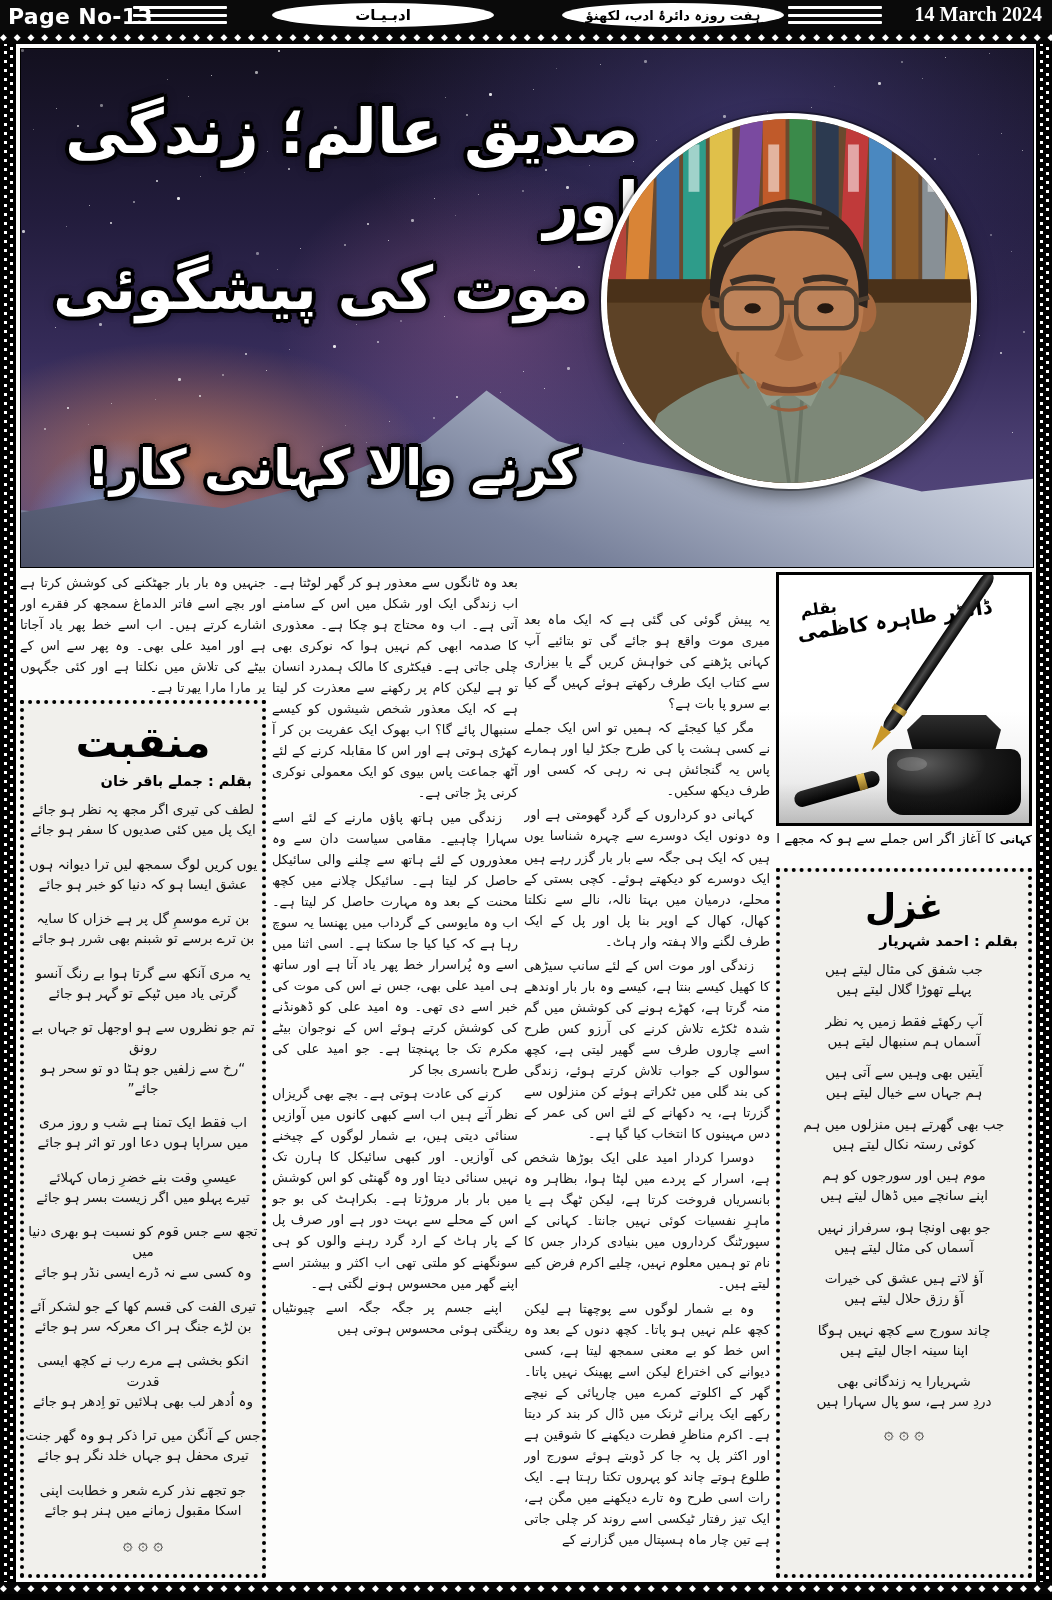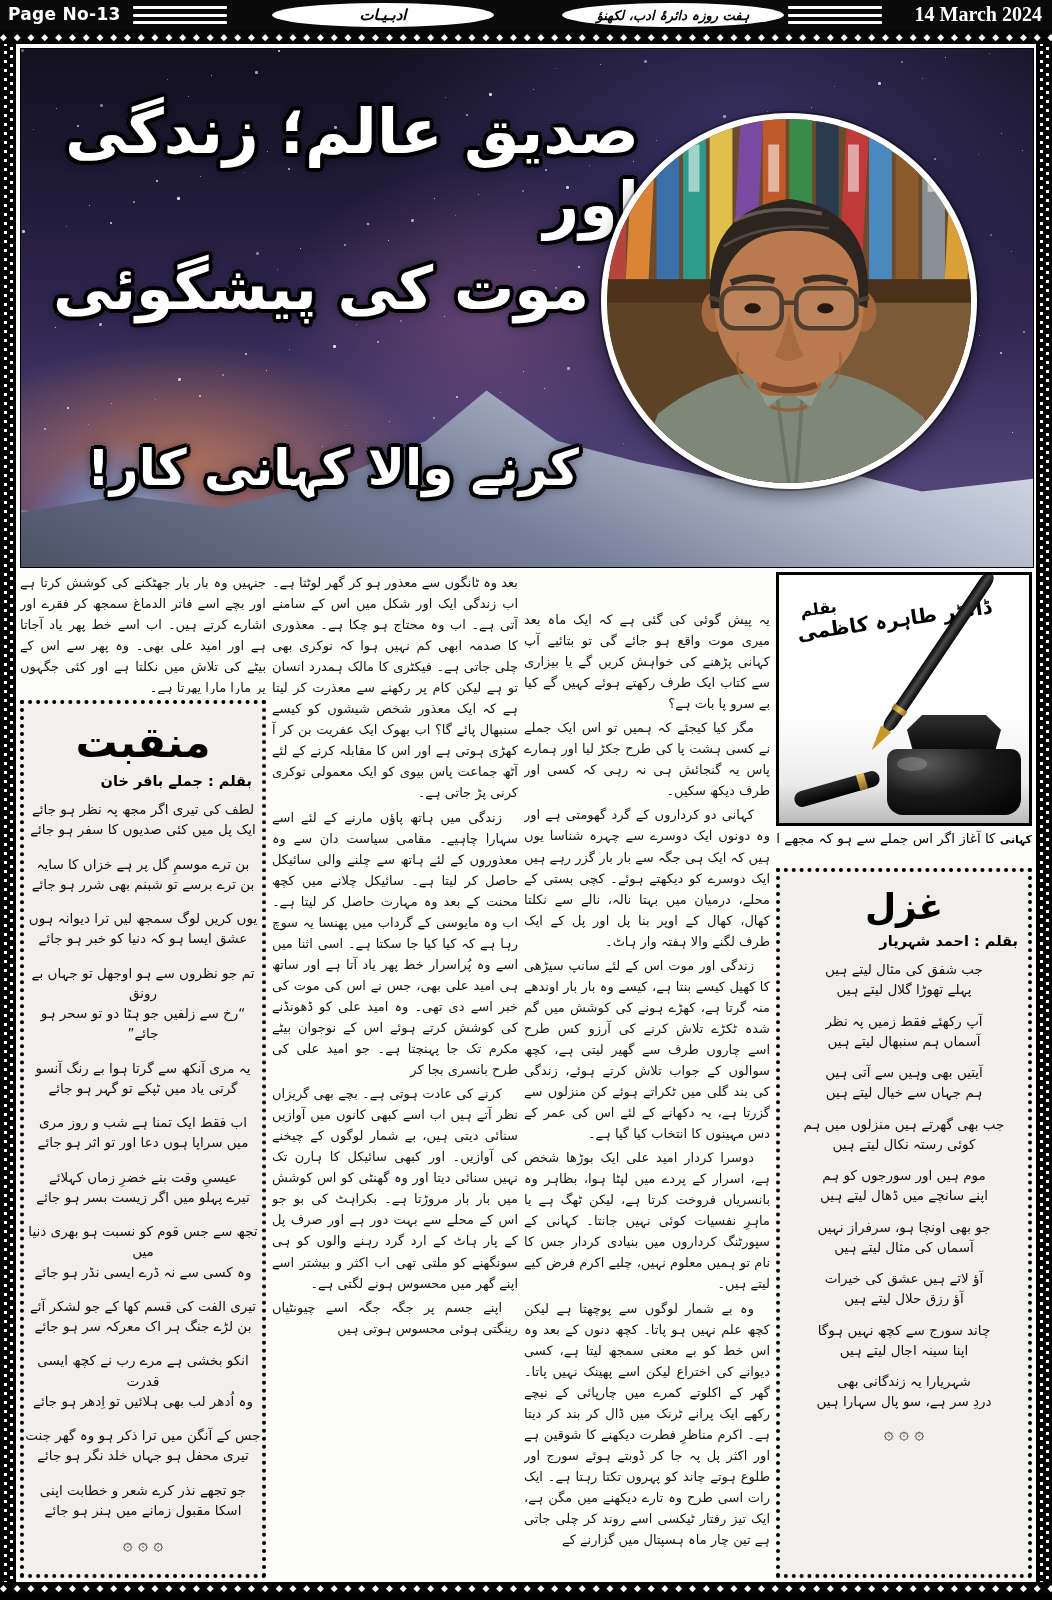--- a/index.html
+++ b/index.html
@@ -5,26 +5,26 @@
   html,body{margin:0;padding:0;}
   body{
     width:1052px;height:1600px;position:relative;background:#000;
     font-family:"DejaVu Sans",sans-serif;overflow:hidden;
   }
   .urdu{direction:rtl;}
 
   
   .header-bar{position:absolute;left:0;top:0;width:1052px;height:30px;background:#0a0a0a;
     display:flex;align-items:center;color:#fff;}
-  .page-no{position:absolute;left:8px;top:4px;font-size:17px;font-weight:bold;letter-spacing:.3px;}
+  .page-no{position:absolute;left:8px;top:4px;font-size:22px;font-weight:bold;letter-spacing:.3px;}
   .hline-group{position:absolute;top:6px;width:94px;height:18px;display:flex;flex-direction:column;justify-content:space-between;}
   .hline-group span{display:block;height:3px;background:#fff;border-radius:1px;}
   .hg1{left:133px;} .hg2{left:788px;}
   .oval{position:absolute;top:3px;height:24px;background:#fff;color:#000;border-radius:50%;
-    display:flex;align-items:center;justify-content:center;font-weight:bold;font-style:italic;}
+    display:flex;align-items:center;justify-content:center;font-weight:bold;}
   .oval1{left:272px;width:222px;font-size:15px;letter-spacing:2px;}
   .oval2{left:562px;width:222px;font-size:13px;}
   .date{position:absolute;right:10px;top:3px;font-family:"Liberation Serif",serif;font-weight:bold;font-size:20px;}
 
   .diamond-strip{position:absolute;left:0;width:1052px;height:14px;background:#050505;color:#fff;
     font-size:9px;line-height:14px;letter-spacing:2px;text-align:center;white-space:nowrap;overflow:hidden;}
   .ds-top{top:30px;} .ds-bottom{top:1582px;height:12px;line-height:12px;}
 
   .edge{position:absolute;top:44px;width:16px;height:1538px;background-color:#000;
     background-image:repeating-linear-gradient(0deg,#fff 0 3px,transparent 3px 9px),
@@ -436,36 +436,36 @@
 
 <div class="poem-box manqabat-box">
   <div class="poem-title urdu">منقبت</div>
   <div class="poem-byline urdu">بقلم : جملے باقر خان</div>
   <div id="manqabat-couplets">
       <div class="couplet">
         <div class="cline">لطف کی تیری اگر مجھ پہ نظر ہو جائے</div>
         <div class="cline">ایک پل میں کئی صدیوں کا سفر ہو جائے</div>
       </div>
       <div class="couplet">
+        <div class="cline">یوں کریں لوگ سمجھ لیں ترا دیوانہ ہوں</div>
+        <div class="cline">عشق ایسا ہو کہ دنیا کو خبر ہو جائے</div>
+      </div>
+      <div class="couplet">
         <div class="cline">بن ترے موسمِ گل پر ہے خزاں کا سایہ</div>
         <div class="cline">بن ترے برسے تو شبنم بھی شرر ہو جائے</div>
       </div>
       <div class="couplet">
-        <div class="cline">یوں کریں لوگ سمجھ لیں ترا دیوانہ ہوں</div>
-        <div class="cline">عشق ایسا ہو کہ دنیا کو خبر ہو جائے</div>
+        <div class="cline">یہ مری آنکھ سے گرتا ہوا بے رنگ آنسو</div>
+        <div class="cline">گرتی یاد میں ٹپکے تو گہر ہو جائے</div>
       </div>
       <div class="couplet">
         <div class="cline">تم جو نظروں سے ہو اوجھل تو جہاں بے رونق</div>
         <div class="cline">“رخ سے زلفیں جو ہٹا دو تو سحر ہو جائے”</div>
       </div>
       <div class="couplet">
-        <div class="cline">یہ مری آنکھ سے گرتا ہوا بے رنگ آنسو</div>
-        <div class="cline">گرتی یاد میں ٹپکے تو گہر ہو جائے</div>
-      </div>
-      <div class="couplet">
         <div class="cline">اب فقط ایک تمنا ہے شب و روز مری</div>
         <div class="cline">میں سراپا ہوں دعا اور تو اثر ہو جائے</div>
       </div>
       <div class="couplet">
         <div class="cline">عیسیِ وقت بنے خضرِ زماں کہلائے</div>
         <div class="cline">تیرے پہلو میں اگر زیست بسر ہو جائے</div>
       </div>
       <div class="couplet">
         <div class="cline">تجھ سے جس قوم کو نسبت ہو بھری دنیا میں</div>
         <div class="cline">وہ کسی سے نہ ڈرے ایسی نڈر ہو جائے</div>

